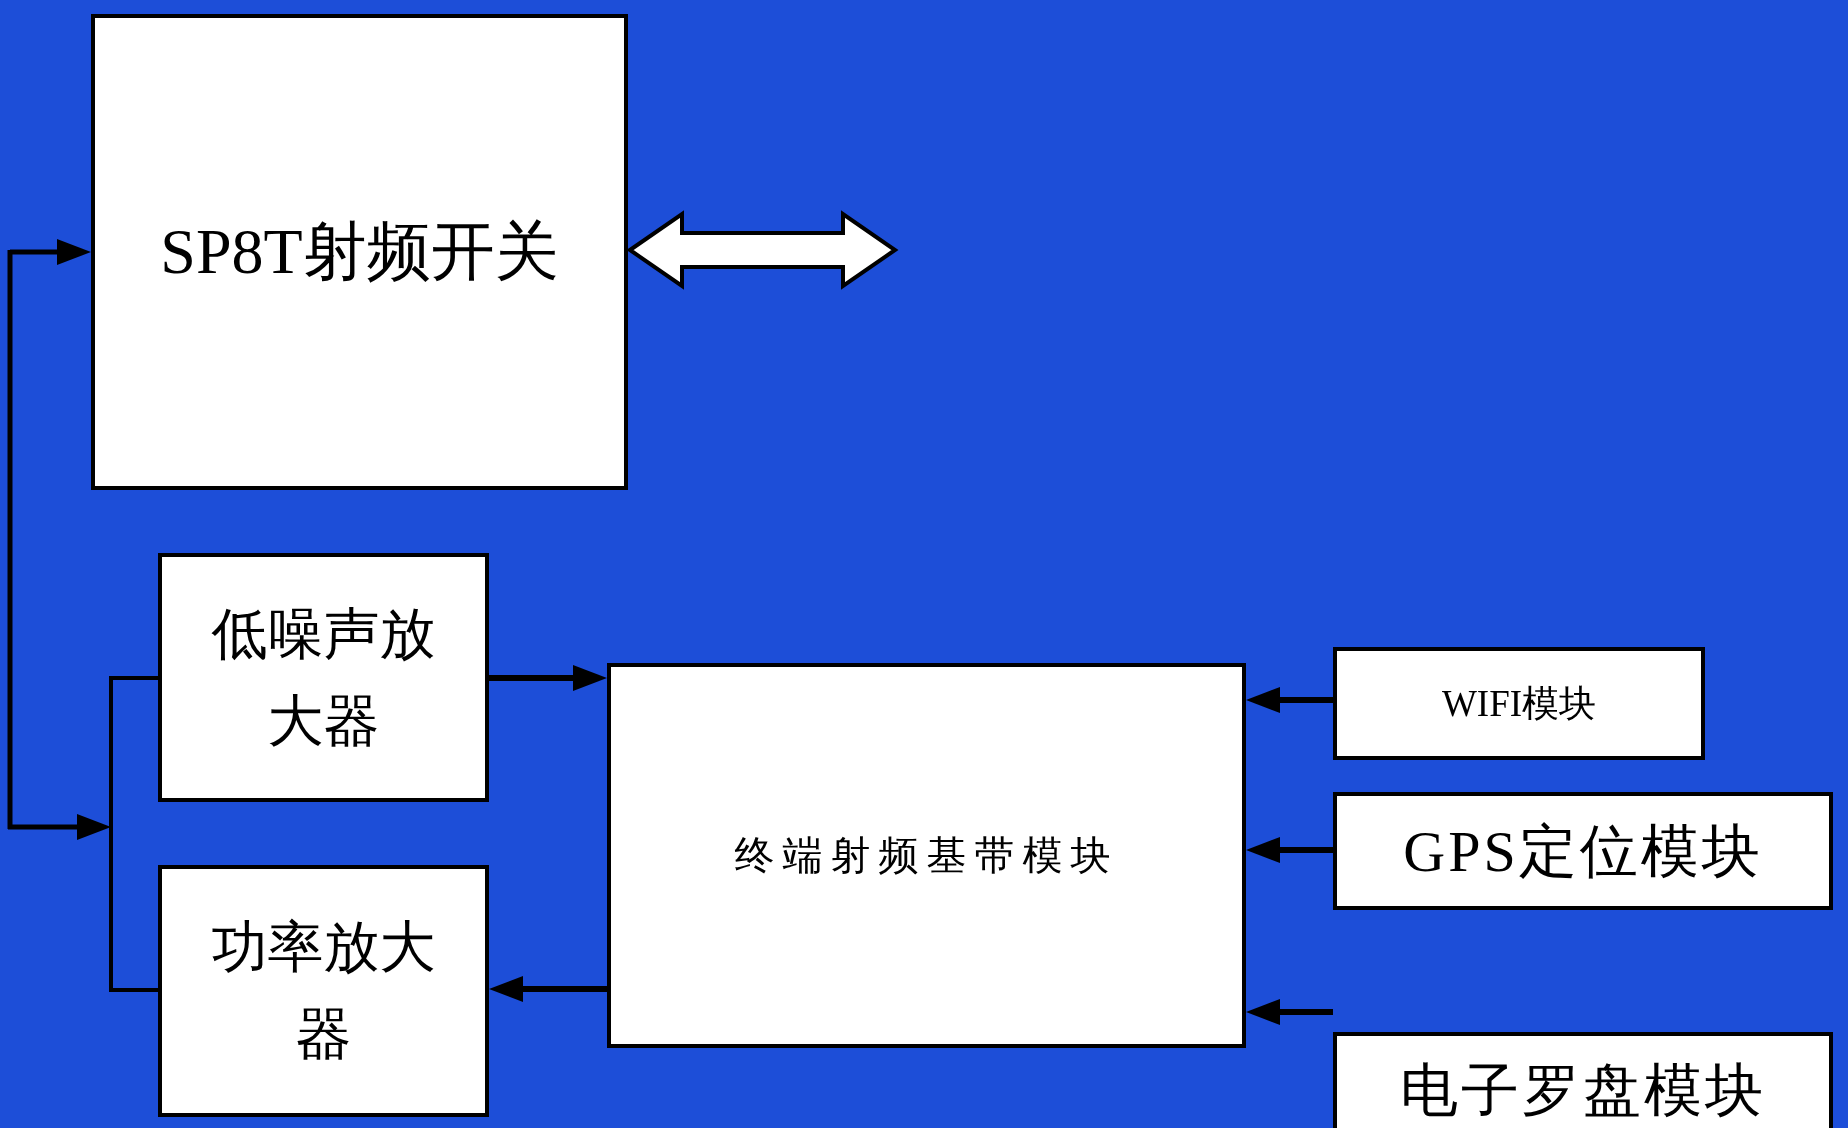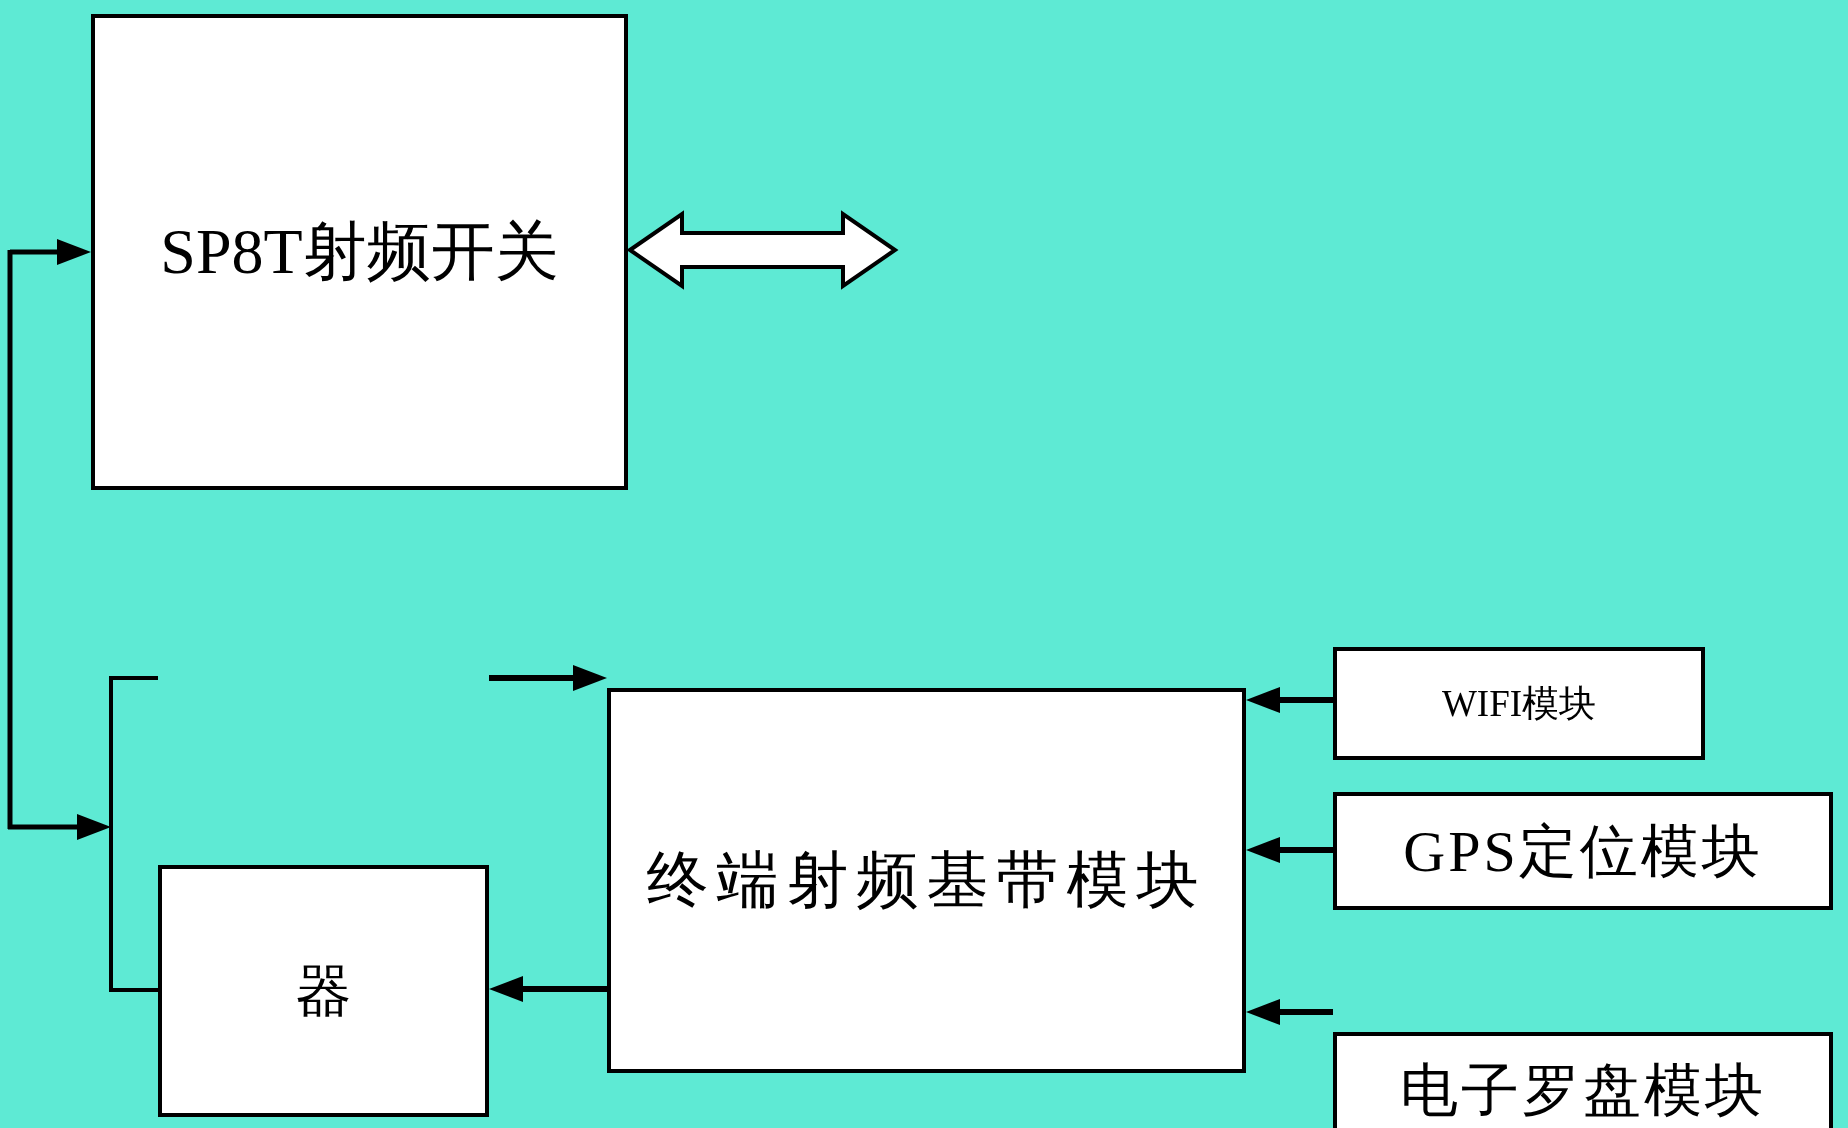--- a/index.html
+++ b/index.html
@@ -1,19 +1,19 @@
 <!DOCTYPE html>
 <html><head>
 <meta charset="utf-8">
 <style>
   html,body{margin:0;padding:0;background:#ffffff;}
   .canvas{
     position:relative;
     width:1848px;height:1128px;
-    background:#5eead4;
+    background:#1d4ed8;
     font-family:"Liberation Serif","DejaVu Serif",serif;
     color:#000000;
     overflow:hidden;
   }
   .connectors{position:absolute;left:0;top:0;width:1848px;height:1128px;}
   .box{
     position:absolute;
     box-sizing:border-box;
     border:4px solid #000000;
     background:#ffffff;
@@ -23,21 +23,21 @@
     justify-content:center;
     text-align:center;
     line-height:1.5;
   }
   .box .lbl{display:block;white-space:nowrap;}
   
   #box-sp8t     {left:91px;  top:14px;  width:537px; height:476px; font-size:64px;}
   #box-antenna  {left:897px; top:85px;  width:373px; height:333px; font-size:64px;}
   #box-lna      {left:158px; top:553px; width:331px; height:249px; font-size:56px; line-height:1.55;}
   #box-pa       {left:158px; top:865px; width:331px; height:252px; font-size:56px; line-height:1.55;}
-  #box-baseband {left:607px; top:688px; width:639px; height:385px; font-size:62px; letter-spacing:8px;}
+  #box-baseband {left:607px; top:663px; width:639px; height:385px; font-size:40px; letter-spacing:8px;}
   #box-wifi     {left:1333px;top:647px; width:372px; height:113px; font-size:37px;}
   #box-gps      {left:1333px;top:792px; width:500px; height:118px; font-size:58px; letter-spacing:3px;}
   #box-compass  {left:1333px;top:1032px; width:500px; height:116px; font-size:58px; letter-spacing:3px;}
   line{stroke:#000000;}
   polygon.head{fill:#000000;stroke:none;}
   polygon.hollow{fill:#ffffff;stroke:#000000;stroke-width:4;}
 </style>
 </head>
 <body>
 
@@ -85,22 +85,27 @@
       <line x1="1333" y1="1012" x2="1278" y2="1012" stroke-width="6"></line>
       <polygon class="head" points="1246,1012 1280,999 1280,1025"></polygon>
     </g>
   </svg>
 
   <div class="box" id="box-sp8t">
     <span class="lbl">SP8T射频开关</span>
   </div>
 
 
+  <div class="box" id="box-lna">
+    <span class="lbl">低噪声放</span>
+    <span class="lbl">大器</span>
+  </div>
 
   <div class="box" id="box-pa">
+    <span class="lbl">功率放大</span>
     <span class="lbl">器</span>
   </div>
 
   <div class="box" id="box-baseband">
     <span class="lbl">终端射频基带模块</span>
   </div>
 
   <div class="box" id="box-wifi">
     <span class="lbl">WIFI模块</span>
   </div>

